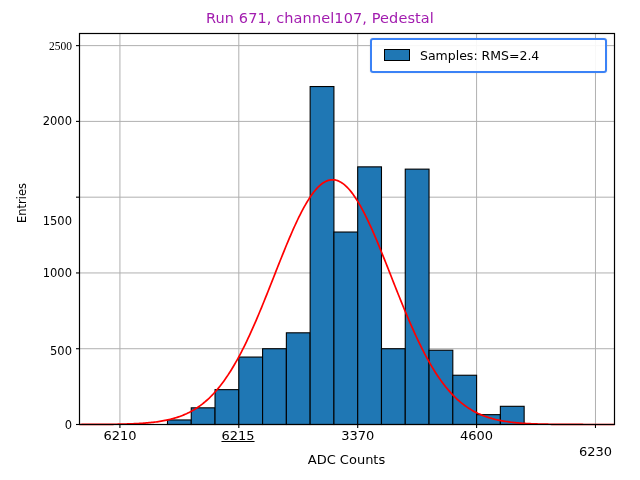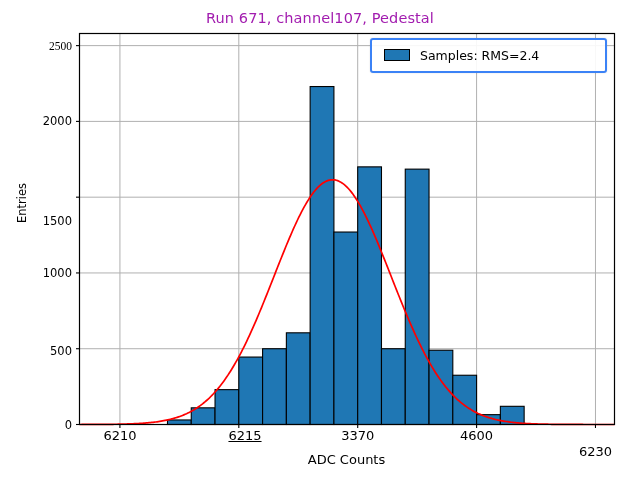--- a/index.html
+++ b/index.html
@@ -89,21 +89,21 @@
         <line x1="79.5" y1="272.9496124031008" x2="76" y2="272.9496124031008" stroke="#000" stroke-width="1.1"></line>
         <line x1="79.5" y1="197.17441860465115" x2="76" y2="197.17441860465115" stroke="#000" stroke-width="1.1"></line>
         <line x1="79.5" y1="121.39922480620152" x2="76" y2="121.39922480620152" stroke="#000" stroke-width="1.1"></line>
         <line x1="79.5" y1="45.62403100775197" x2="76" y2="45.62403100775197" stroke="#000" stroke-width="1.1"></line>
       </g>
     <rect id="frame" x="79.5" y="33.5" width="535" height="391" fill="none" stroke="#000000" stroke-width="1.2"></rect>
   </svg>
 
   <div id="xticklabels">
       <div class="xtick" style="left: 119.922px;">6210</div>
-      <div class="xtick" style="left: 245px; text-decoration: underline;">6215</div>
+      <div class="xtick" style="left: 238px; text-decoration: underline;">6215</div>
       <div class="xtick" style="left: 357.7px;">3370</div>
       <div class="xtick" style="left: 476.589px;">4600</div>
       <div class="xtick" style="left: 595.478px; margin-top: 16px;">6230</div>
     </div>
   <div id="yticklabels">
       <div class="ytick" style="top: 424.5px;">0</div>
       <div class="ytick" style="top: 351px;">500</div>
       <div class="ytick" style="top: 272.95px;">1000</div>
       <div class="ytick" style="top: 191px; margin-top: 30px;">1500</div>
       <div class="ytick" style="top: 121.399px;">2000</div>

